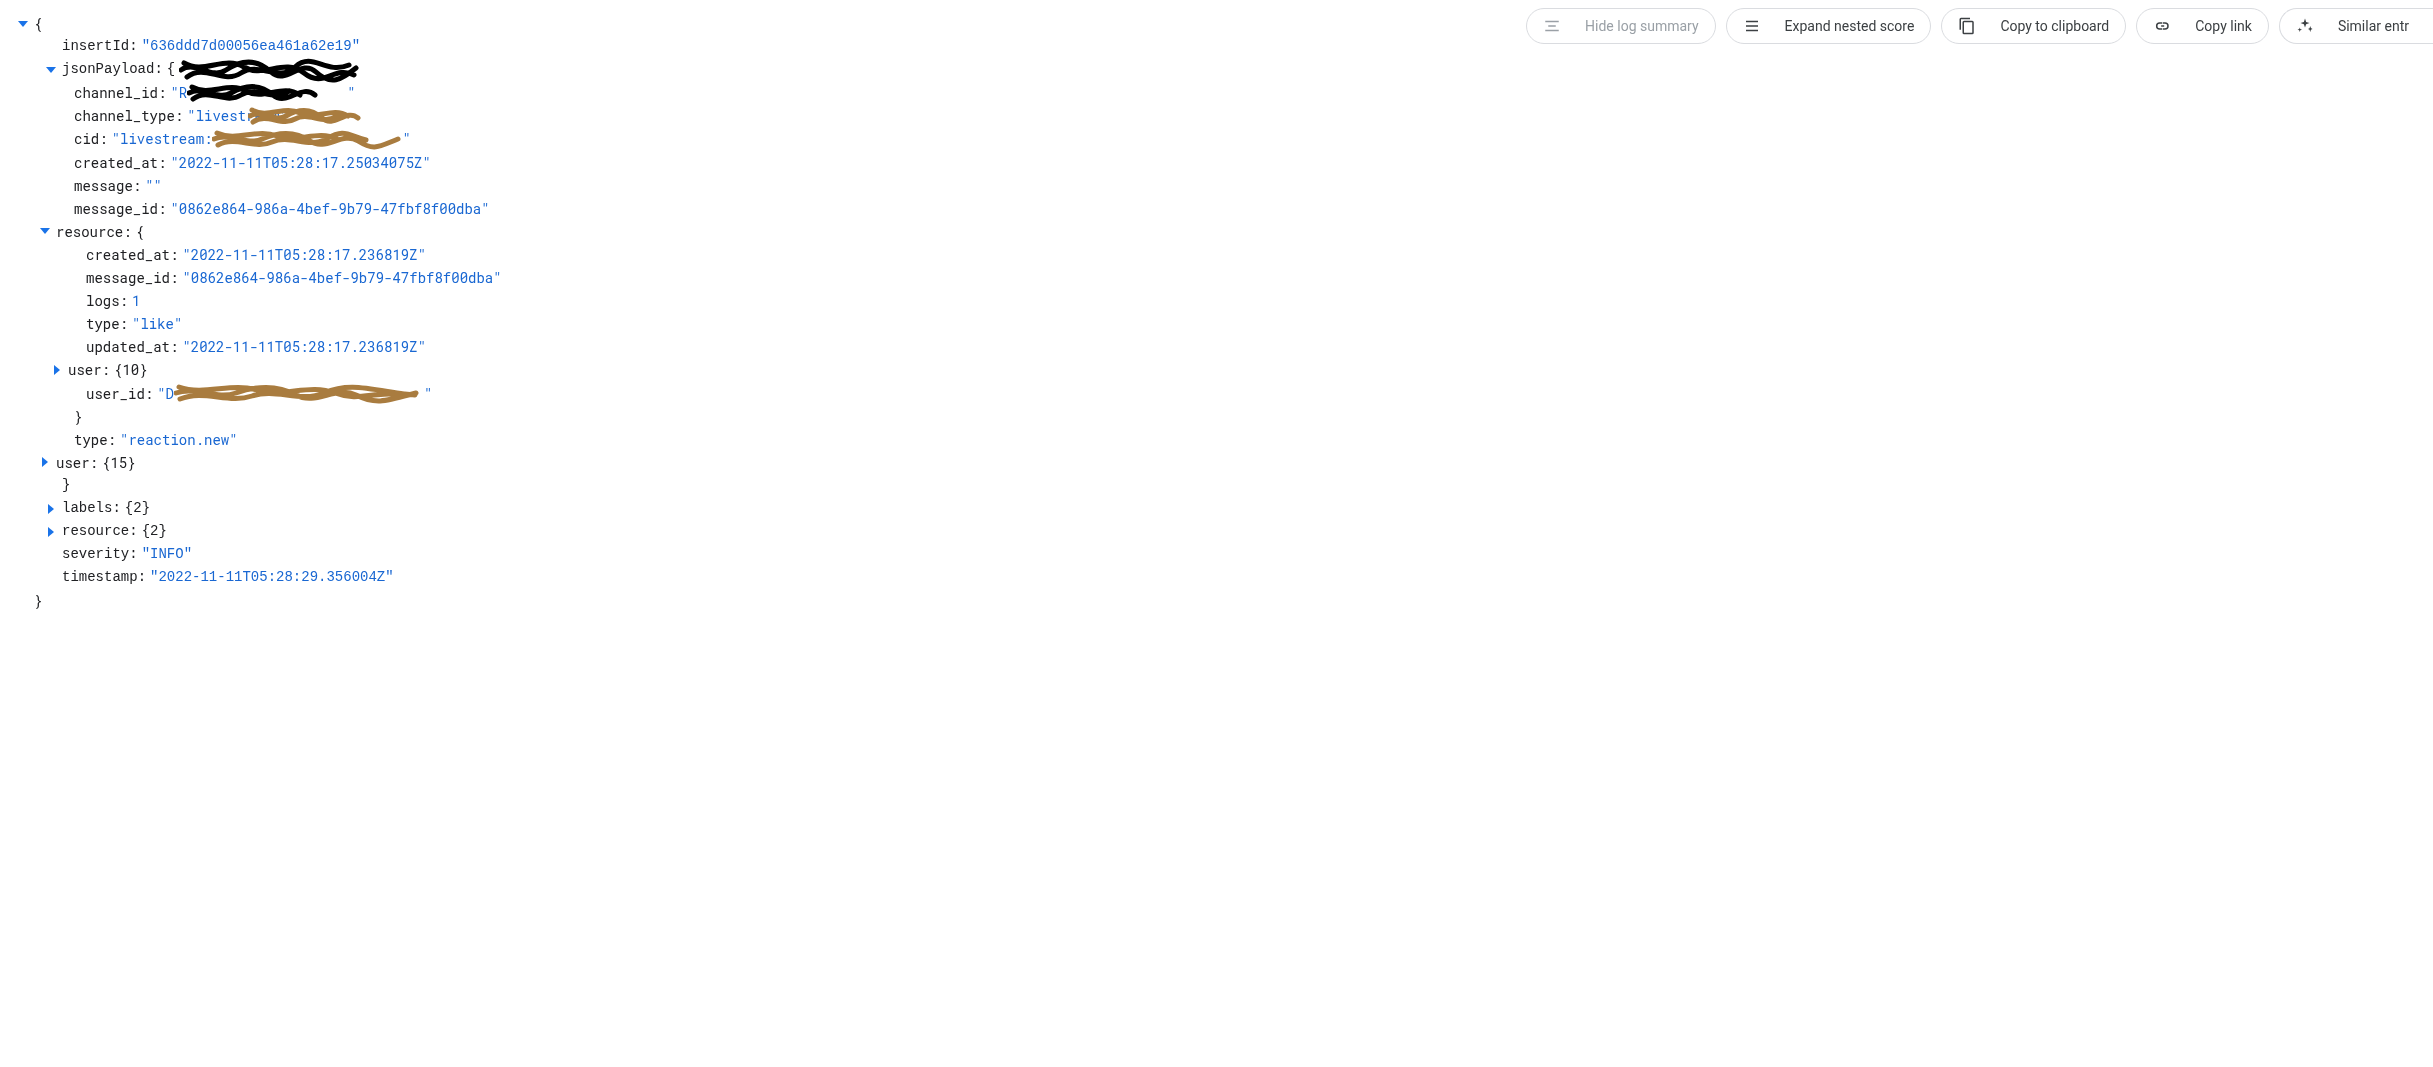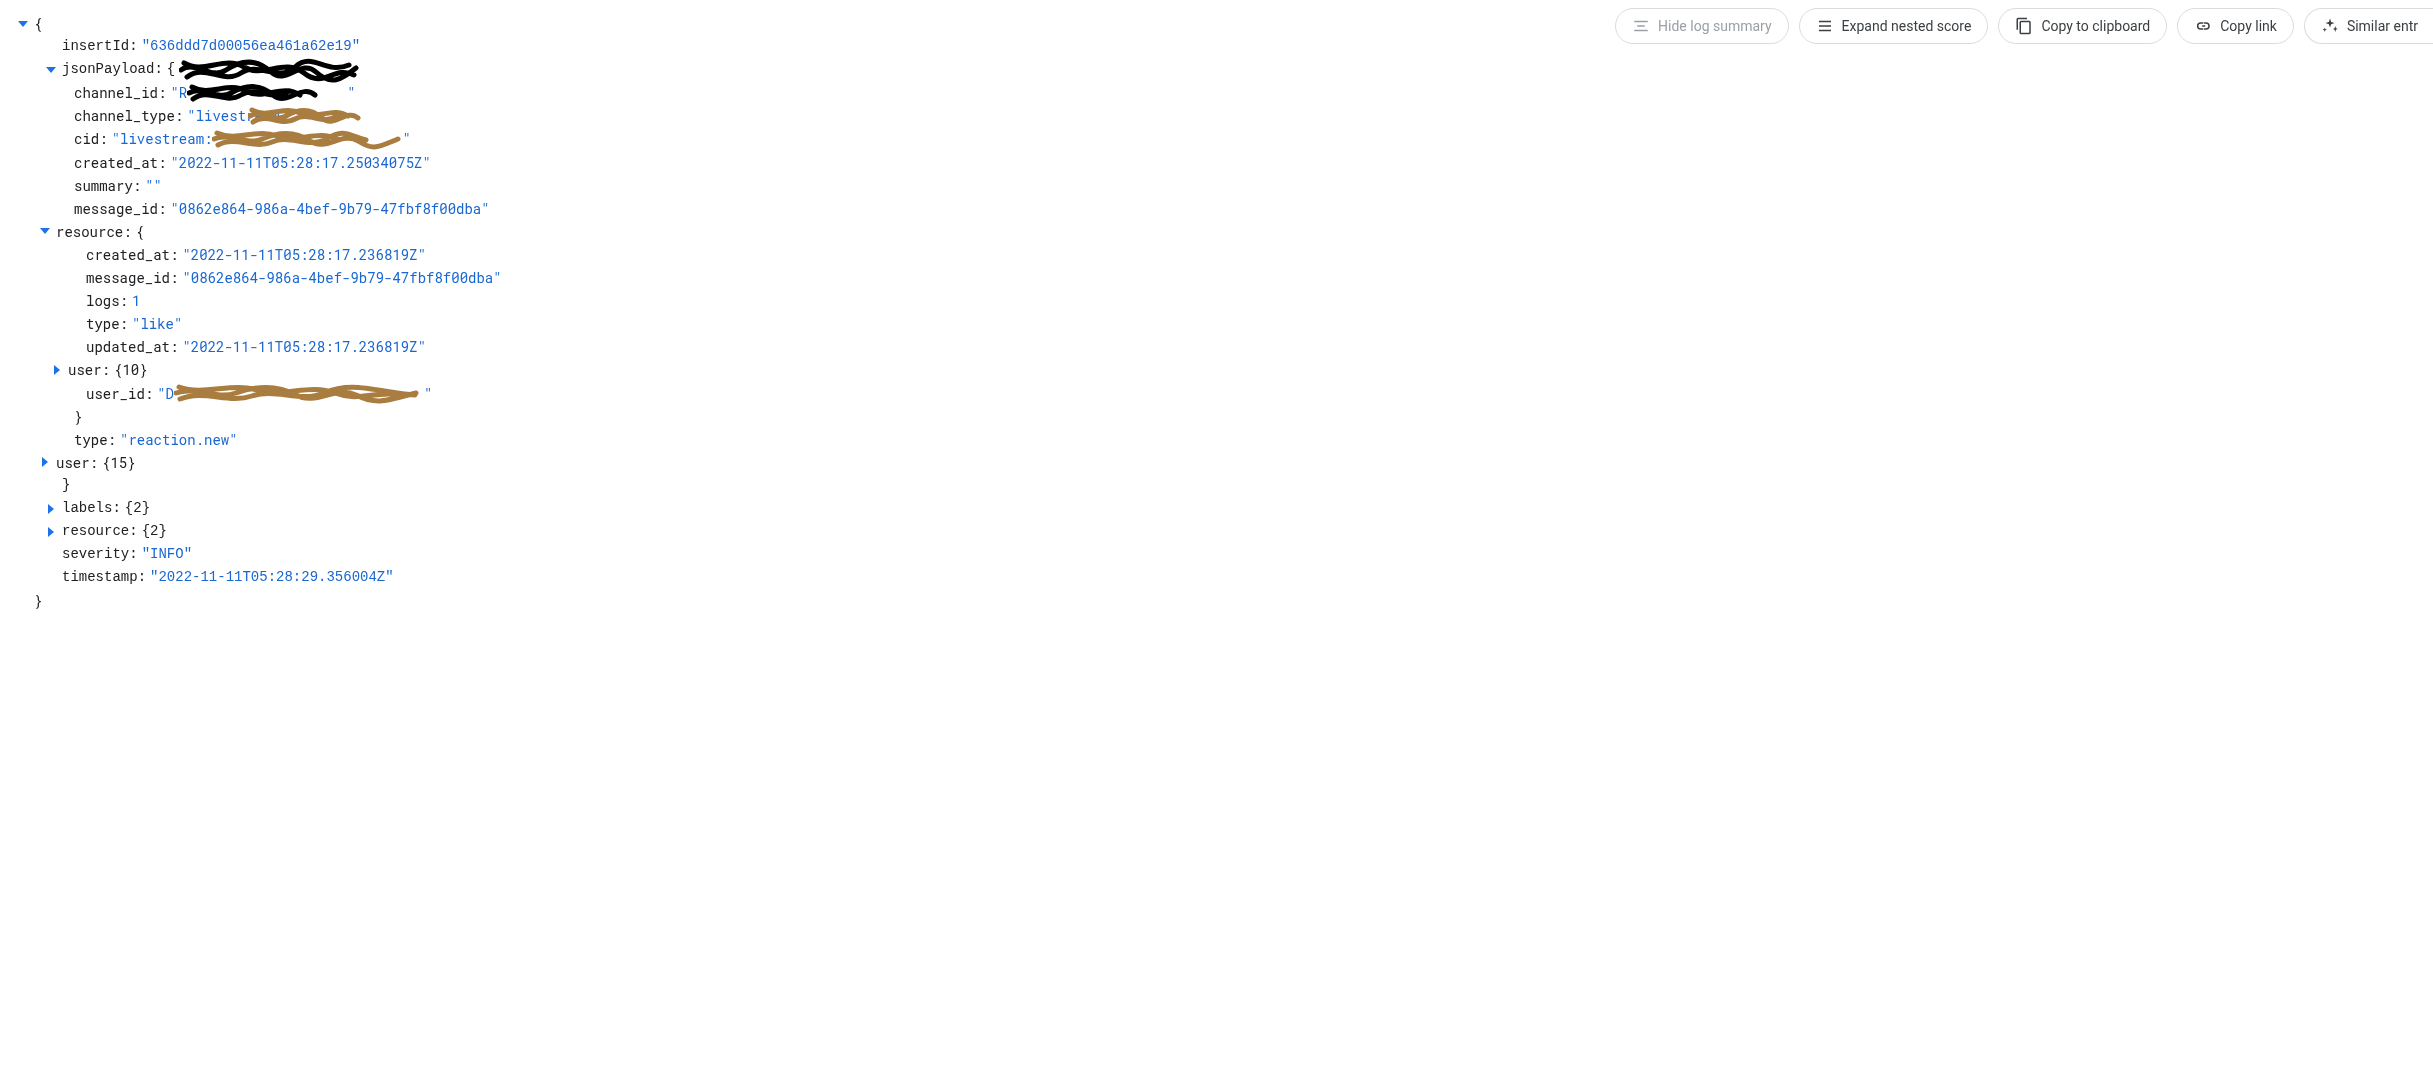--- a/index.html
+++ b/index.html
@@ -21,21 +21,21 @@
       right: 0;
       display: flex;
       gap: 10px;
       align-items: center;
       padding-right: 0;
       z-index: 10;
     }
     .toolbar-btn {
       display: inline-flex;
       align-items: center;
-      gap: 8px;
+      gap: 24px;
       border: 1px solid #dadce0;
       border-radius: 20px;
       padding: 8px 16px;
       background: #fff;
       font-family: "Google Sans", "Roboto", sans-serif;
       font-size: 14px;
       color: #3c4043;
       cursor: pointer;
       white-space: nowrap;
     }
@@ -142,21 +142,21 @@
     <span>Copy to clipboard</span>
   </button>
   <button class="toolbar-btn">
     <span class="icon">
       <svg viewBox="0 0 24 24" width="18" height="18">
           <path d="M3.9 12a5 5 0 0 1 5-5h4v2h-4a3 3 0 1 0 0 6h4v2h-4a5 5 0 0 1-5-5zm7-1h4v2h-4v-2zm5.1-4h-4v2h4a3 3 0 1 1 0 6h-4v2h4a5 5 0 0 0 0-10z"></path>
         </svg>
     </span>
     <span>Copy link</span>
   </button>
-  <button class="toolbar-btn" style="border-top-right-radius:0;border-bottom-right-radius:0;border-right:none;padding-right:15px;">
+  <button class="toolbar-btn" style="border-top-right-radius:0;border-bottom-right-radius:0;border-right:none;padding-right:24px;">
     <span class="icon">
       <svg viewBox="0 0 24 24" width="18" height="18">
           <path d="M12 2l1.5 4.5L18 8l-4.5 1.5L12 14l-1.5-4.5L6 8l4.5-1.5L12 2zm7 10l.9 2.7L22 16l-2.1.9L19 20l-.9-3.1L16 16l2.1-.9L19 12zM5 14l.7 2.1L8 17l-2.3.7L5 20l-.7-2.3L2 17l2.3-.9L5 14z"></path>
         </svg>
     </span>
     <span>Similar entr</span>
   </button>
 </div>
 
 <div class="log-tree">
@@ -233,21 +233,21 @@
 
   <div class="row indent-2">
     <span class="no-arrow"></span>
     <span class="key">created_at</span>
       <span class="colon"></span>
     <span class="str-val">"2022-11-11T05:28:17.25034075Z"</span>
   </div>
 
   <div class="row indent-2">
     <span class="no-arrow"></span>
-    <span class="key">summary</span>
+    <span class="key">message</span>
       <span class="colon"></span>
     <span class="str-val">""</span>
   </div>
 
   <div class="row indent-2">
     <span class="no-arrow"></span>
     <span class="key">message_id</span>
       <span class="colon"></span>
     <span class="str-val">"0862e864-986a-4bef-9b79-47fbf8f00dba"</span>
   </div>

